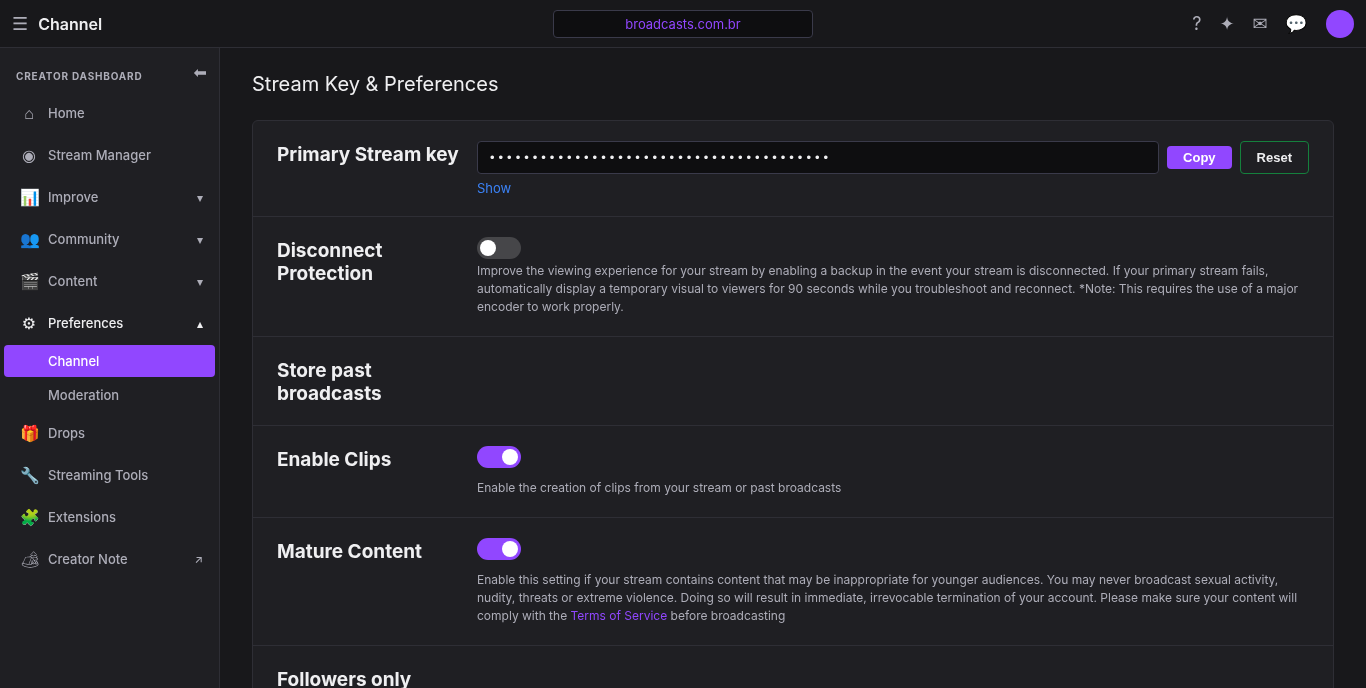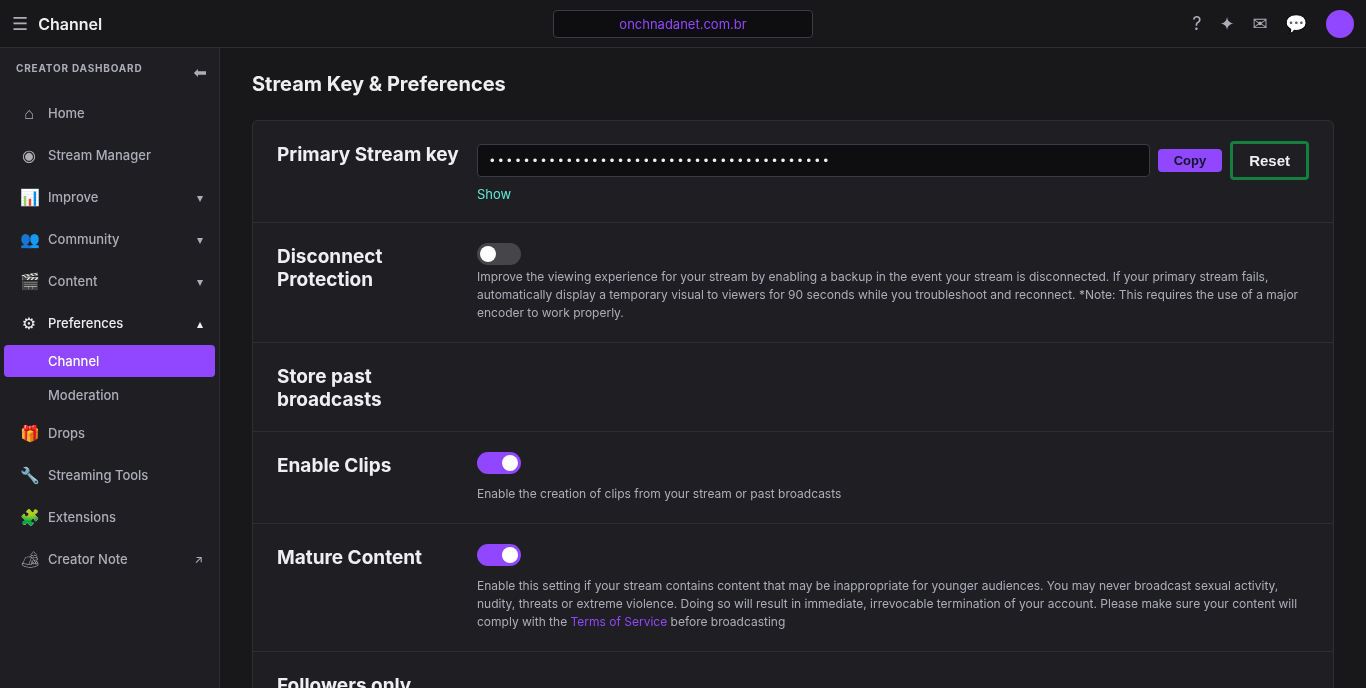--- a/index.html
+++ b/index.html
@@ -89,21 +89,21 @@
       width: 220px;
       background: #1f1f23;
       flex-shrink: 0;
       display: flex;
       flex-direction: column;
       overflow-y: auto;
       border-right: 1px solid #2e2e35;
     }
     .sidebar-header {
       display: flex;
-      align-items: flex-start;
+      align-items: flex-end;
       justify-content: space-between;
       padding: 14px 12px 10px 16px;
     }
     .sidebar-header-label {
       font-size: 10px;
       font-weight: 700;
       letter-spacing: 0.08em;
       color: #adadb8;
       text-transform: uppercase;
     }
@@ -156,21 +156,21 @@
 
     
     .content-area {
       flex: 1;
       overflow-y: auto;
       padding: 24px 32px;
       background: #18181b;
     }
     .page-title {
       font-size: 20px;
-      font-weight: 700;
+      font-weight: 400;
       color: #efeff1;
       margin-bottom: 24px;
     }
 
     
     .settings-card {
       background: #1f1f23;
       border: 1px solid #2e2e35;
       border-radius: 6px;
       overflow: hidden;
@@ -207,42 +207,42 @@
       background: #0e0e10;
       border: 1px solid #3a3a4a;
       border-radius: 4px;
       padding: 8px 12px;
       color: #efeff1;
       font-size: 13px;
       letter-spacing: 4px;
     }
     .btn-copy {
       background: #9147ff;
-      color: #0f172a;
+      color: #ffffff;
       border: none;
       border-radius: 4px;
       padding: 4px 16px;
       font-size: 13px;
       font-weight: 600;
       cursor: pointer;
       white-space: nowrap;
     }
     .btn-reset {
       background: transparent;
       color: #efeff1;
-      border: 3px solid #15803d;
+      border: 1px solid #15803d;
       border-radius: 4px;
       padding: 8px 16px;
-      font-size: 15px;
+      font-size: 13px;
       font-weight: 600;
       cursor: pointer;
       white-space: nowrap;
     }
     .show-link {
-      color: #5eead4;
+      color: #3b82f6;
       cursor: pointer;
       font-size: 13px;
       margin-top: 6px;
       display: inline-block;
     }
 
     
     .toggle {
       position: relative;
       width: 44px;
@@ -299,21 +299,21 @@
   </style>
 </head>
 <body>
 
 <div class="topbar">
   <div class="topbar-left">
     <span class="hamburger-icon">☰</span>
     <span class="topbar-title">Channel</span>
   </div>
   <div class="topbar-center">
-    <div class="url-bar">onchnadanet.com.br</div>
+    <div class="url-bar">broadcasts.com.br</div>
   </div>
   <div class="topbar-right">
     <span class="topbar-icon">?</span>
     <span class="topbar-icon">✦</span>
     <span class="topbar-icon">✉</span>
     <span class="topbar-icon">💬</span>
     <div class="avatar"></div>
   </div>
 </div>
 

